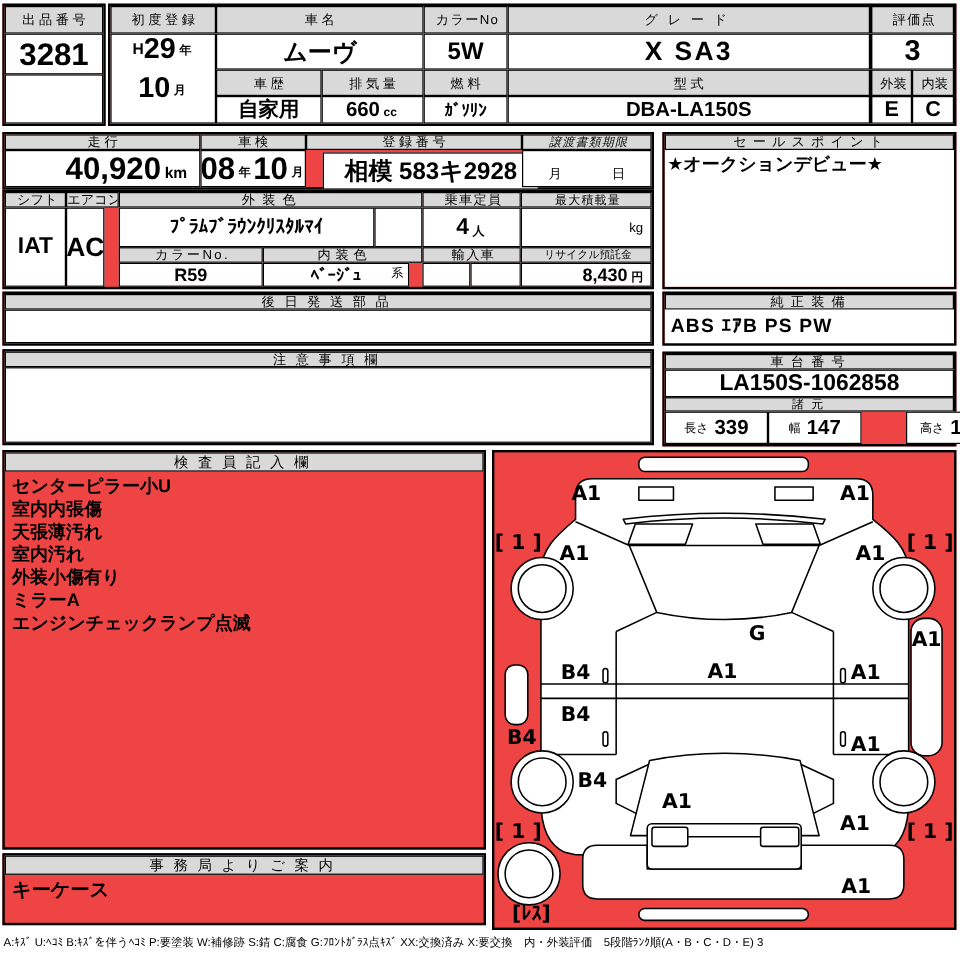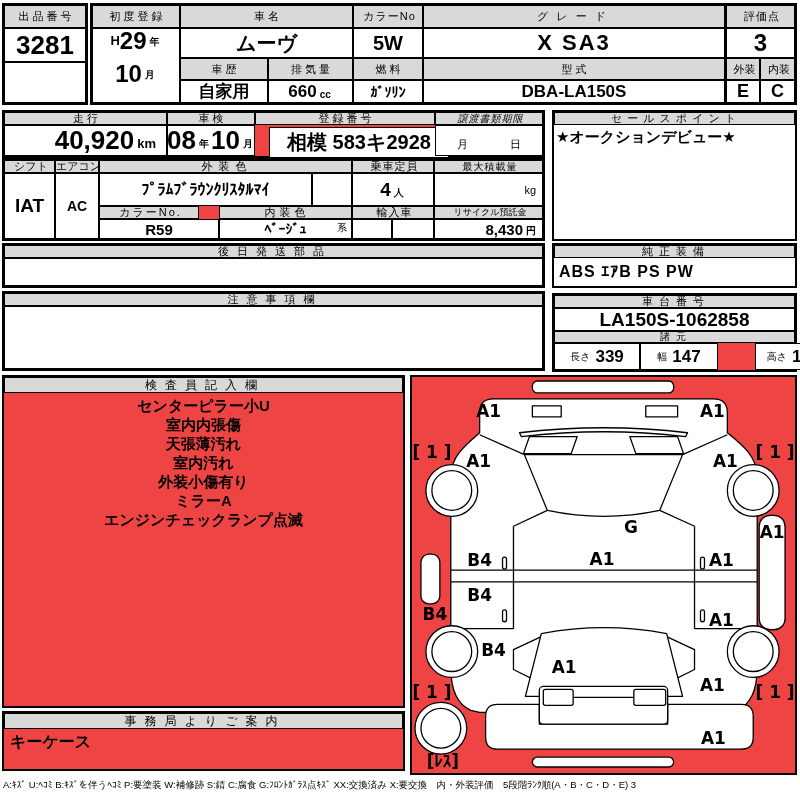--- a/index.html
+++ b/index.html
@@ -54,28 +54,28 @@
   #insp-val{left:163px;top:13px;width:88px;height:31px;}
   #regno-hdr{left:251px;top:0;width:180px;height:13px;}
   #regno-val{left:251px;top:15px;width:180px;height:31px;font-size:20px;margin-left:14px;}
   #transfer-hdr{left:431px;top:0;width:108px;height:13px;font-size:10px;letter-spacing:1px;font-style:italic;}
   #transfer-val{left:431px;top:13px;width:108px;height:31px;align-items:flex-end;justify-content:space-around;font-size:11px;font-weight:normal;padding-bottom:3px;}
   
   #band3-table{left:2px;top:158px;width:543px;height:83px;}
   #shift-hdr{left:0;top:0;width:51px;height:13px;letter-spacing:0;}
   #shift-val{left:0;top:13px;width:51px;height:66px;font-size:19px;}
   #ac-hdr{left:51px;top:0;width:44px;height:13px;letter-spacing:0;}
-  #ac-val{left:51px;top:13px;width:44px;height:66px;font-size:14px;}
+  #ac-val{left:51px;top:13px;width:32px;height:66px;font-size:22px;}
   #extcolor-hdr{left:95px;top:0;width:253px;height:13px;letter-spacing:6px;}
   #extcolor-val{left:95px;top:13px;width:213px;height:33px;font-size:16px;}
   #extcolor-x{left:308px;top:13px;width:40px;height:33px;}
-  #colorno-hdr{left:95px;top:46px;width:100px;height:13px;letter-spacing:2px;}
+  #colorno-hdr{left:95px;top:46px;width:120px;height:13px;letter-spacing:2px;}
   #colorno-val{left:95px;top:59px;width:120px;height:20px;font-size:15px;}
   #intcolor-hdr{left:215px;top:46px;width:133px;height:13px;letter-spacing:4px;}
-  #intcolor-val{left:215px;top:59px;width:133px;height:20px;font-size:14px;}
+  #intcolor-val{left:215px;top:59px;width:122px;height:20px;font-size:14px;}
   #intcolor-val .suffix{font-size:10px;font-weight:normal;position:absolute;right:4px;bottom:3px;}
   #cap-hdr{left:348px;top:0;width:82px;height:13px;letter-spacing:1px;}
   #cap-val{left:348px;top:13px;width:82px;height:33px;}
   #cap-val .bignum{font-size:19px;}
   #import-hdr{left:348px;top:46px;width:82px;height:13px;letter-spacing:1px;}
   #import-val-a{left:348px;top:59px;width:40px;height:20px;}
   #import-val-b{left:388px;top:59px;width:42px;height:20px;}
   #load-hdr{left:430px;top:0;width:109px;height:13px;font-size:10px;letter-spacing:1px;}
   #load-val{left:430px;top:13px;width:109px;height:33px;font-size:11px;font-weight:normal;justify-content:flex-end;padding-right:6px;}
   #recycle-hdr{left:430px;top:46px;width:109px;height:13px;font-size:9px;letter-spacing:0;}
@@ -99,21 +99,21 @@
   #chassis-hdr{left:0;top:0;width:241px;height:13px;letter-spacing:6px;}
   #chassis-val{left:0;top:13px;width:241px;height:23px;font-size:19px;}
   #spec-hdr{left:0;top:36px;width:241px;height:12px;font-size:10px;letter-spacing:6px;}
   #spec-len{left:0;top:48px;width:86px;height:27px;}
   #spec-wid{left:86px;top:48px;width:78px;height:27px;}
   #spec-hei{left:164px;top:48px;width:77px;height:27px;margin-left:37px;}
   .spec-cell{display:flex;align-items:center;justify-content:center;gap:5px;}
   .spec-label{font-size:10px;}
   .spec-num{font-size:17px;font-weight:bold;}
   
-  #inspector-box{left:2px;top:375px;width:403px;height:333px;text-align:center;}
+  #inspector-box{left:2px;top:375px;width:403px;height:333px;}
   #inspector-hdr{left:0;top:0;width:399px;height:16px;font-size:12px;letter-spacing:8px;}
   #inspector-body{left:0;top:16px;width:399px;height:313px;padding:3px 6px;border:none;box-sizing:border-box;position:absolute;}
   .insp-line{font-size:15px;font-weight:bold;line-height:19px;white-space:nowrap;}
   #office-box{left:2px;top:711px;width:403px;height:60px;}
   #office-hdr{left:0;top:0;width:399px;height:16px;font-size:12px;letter-spacing:8px;}
   #office-body{left:0;top:16px;width:399px;height:40px;font-size:16px;font-weight:bold;padding:3px 6px;border:none;box-sizing:border-box;position:absolute;}
   
   #diagram-box{left:410px;top:375px;width:387px;height:400px;}
   #car-svg{position:absolute;left:0;top:0;}
   .marker{font-family:"DejaVu Sans","Liberation Sans",sans-serif;font-weight:bold;font-size:17px;text-anchor:middle;fill:#000;}

